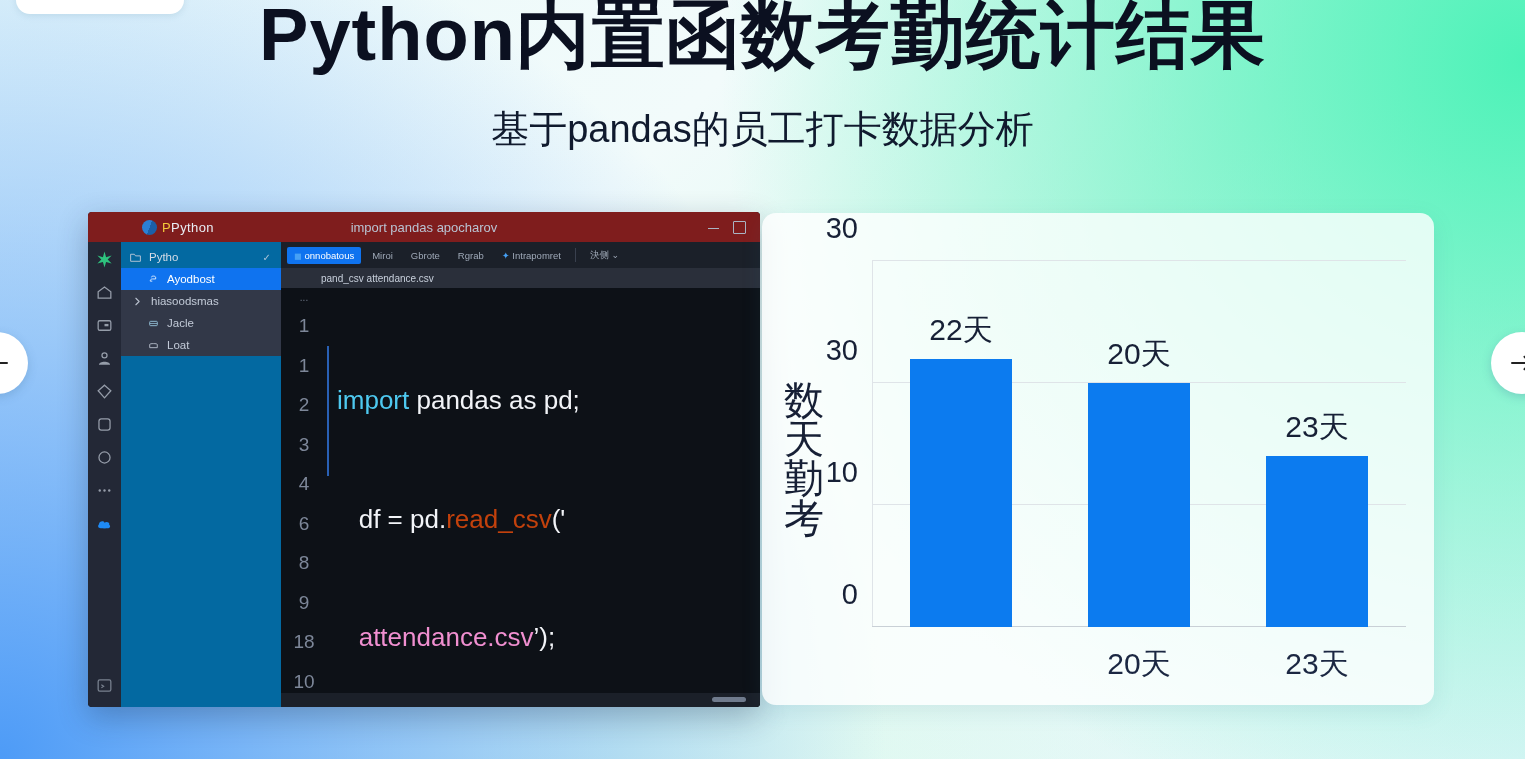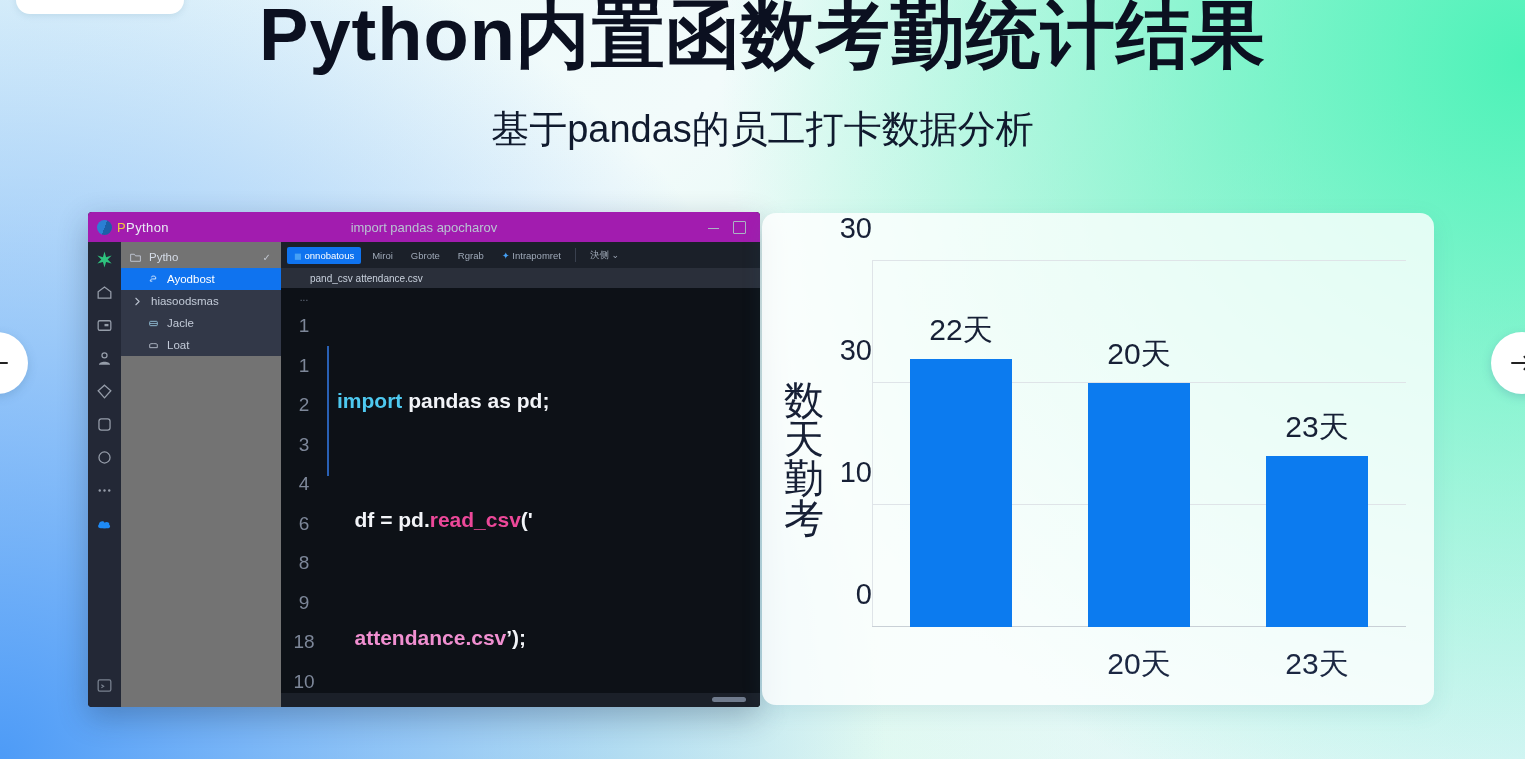--- a/index.html
+++ b/index.html
@@ -44,22 +44,22 @@
   #navnext{right:-28px;}
   .navbtn svg{width:30px;height:30px;}
   
   #ide{
     position:absolute;left:88px;top:212px;width:672px;height:495px;
     background:#11151c;border-radius:4px;overflow:hidden;
     box-shadow:0 10px 30px rgba(20,40,70,.30);
     display:flex;flex-direction:column;
   }
   #ide-titlebar{
-    height:30px;background:#a21caf;display:flex;align-items:center;
-    position:relative;flex:0 0 30px;
+    height:30px;background:#7f1d1d;display:flex;align-items:center;
+    position:relative;flex:0 0 30px;padding-left:45px;
   }
   #ide-logo{display:flex;align-items:center;gap:5px;padding-left:9px;}
   #pylogo{width:15px;height:15px;border-radius:50%;
     background:conic-gradient(from 200deg,#2b7fd4 0 50%,#1c5fa8 50% 100%);}
   #ide-appname{color:#e8edf4;font-size:13px;letter-spacing:.4px;}
   #pychar{color:#f2c93a;}
   #ide-wintitle{
     position:absolute;left:0;right:0;text-align:center;
     color:#b9c3d2;font-size:13px;pointer-events:none;
     filter:blur(.35px);
@@ -75,21 +75,21 @@
   #rail{
     width:33px;background:#232836;display:flex;flex-direction:column;
     align-items:center;padding-top:8px;gap:14px;flex:0 0 33px;
   }
   .rail-ico{width:19px;height:19px;opacity:.72;display:block;}
   .rail-ico.active{opacity:1;}
   #rail-spacer{flex:1;}
   #rail-bottom{margin-bottom:12px;}
 
   
-  #tree{width:160px;background:#737373;flex:0 0 160px;font-size:11.5px;
+  #tree{width:160px;background:#0369a1;flex:0 0 160px;font-size:11.5px;
         padding-top:4px;}
   .tree-row{display:flex;align-items:center;gap:7px;height:22px;
             padding-left:10px;color:#c3cbd8;filter:blur(.45px);}
   .tree-row.root{padding-left:8px;color:#d5dce7;}
   .tree-row.sel{background:#0f73ef;color:#fff;}
   .tree-row.sub{background:#323848;}
   .tree-row.indent{padding-left:26px;}
   .tree-ico{width:13px;height:13px;flex:0 0 13px;opacity:.9;}
   .tree-chk{margin-left:auto;padding-right:10px;font-size:10px;opacity:.8;}
 
@@ -99,53 +99,53 @@
   #tabstrip{height:26px;background:#1b2029;display:flex;align-items:center;
             gap:4px;padding-left:6px;flex:0 0 26px;}
   .tab{font-size:9.5px;color:#9fa9b8;padding:3px 7px;border-radius:2px;
        filter:blur(.5px);white-space:nowrap;}
   .tab.active{background:#0f73ef;color:#fff;}
   .tab-ico{color:#46a0f5;}
   .tab-caret{font-size:9px;}
   #tab-divider{width:1px;height:14px;background:#39404e;margin:0 3px;}
 
   #breadcrumb{height:20px;background:#2a2f3a;display:flex;align-items:center;
-    padding-left:29px;font-size:10px;color:#c8d0dc;filter:blur(.7px);
+    padding-left:40px;font-size:10px;color:#c8d0dc;filter:blur(.7px);
     flex:0 0 20px;}
 
   #code-area{flex:1;display:flex;min-height:0;position:relative;
              background:#0d1117;overflow:hidden;}
   #gutter{width:46px;flex:0 0 46px;text-align:center;padding-top:2px;
           color:#7d8799;font-size:19px;line-height:39.5px;
           background:#0d1117;}
   #gutter .g0{font-size:10px;line-height:16px;color:#6b7484;}
   #caret-col{position:absolute;left:46px;top:58px;width:2px;height:130px;
              background:#2f6fd0;opacity:.85;}
-  #code{flex:1;padding:14px 0 0 10px;font-size:21px;line-height:39.5px;
-        white-space:pre-wrap;min-width:0;font-weight:bold;}
+  #code{flex:1;padding:14px 0 0 10px;font-size:26px;line-height:39.5px;
+        white-space:pre-wrap;min-width:0;}
   .k-kw{color:#4ec9f0;}
   .k-txt{color:#f2f4f8;}
   .k-str{color:#f08fd0;}
-  .k-fn{color:#ec4899;}
+  .k-fn{color:#c2410c;}
   #ide-statusbar{height:14px;background:#1b2029;flex:0 0 14px;position:relative;}
   #hscroll{position:absolute;right:14px;top:4px;width:34px;height:5px;
            border-radius:3px;background:#707b8d;}
 
   
   #chartcard{
     position:absolute;left:762px;top:213px;width:672px;height:492px;
     background:rgba(255,255,255,.80);border-radius:14px;
     box-shadow:0 6px 22px rgba(60,120,150,.12);
   }
   #plot{position:absolute;left:110px;top:48px;right:28px;bottom:78px;}
   .gridline{position:absolute;left:0;right:0;height:1px;background:#dfe4e8;}
   #axis-y{position:absolute;left:0;top:0;bottom:0;width:1px;background:#dfe4e8;}
   #axis-x{position:absolute;left:0;right:0;bottom:0;height:1.5px;background:#c9d0d6;}
   .ytick{
-    position:absolute;right:100%;transform:translateY(-50%);
+    position:absolute;right:100%;margin-right:14px;transform:translateY(-50%);
     font-size:29px;color:#172036;white-space:nowrap;
   }
   #ylabel{
     position:absolute;left:22px;top:50%;transform:translateY(-50%);
     font-size:40px;color:#172036;width:34px;line-height:.98;
     text-align:center;letter-spacing:0;
   }
   .bar{position:absolute;bottom:0;background:linear-gradient(90deg,#0a72e8,#1489f7 55%,#0c7bef);}
   .barlabel{
     position:absolute;transform:translateX(-50%);font-size:30px;color:#172036;

